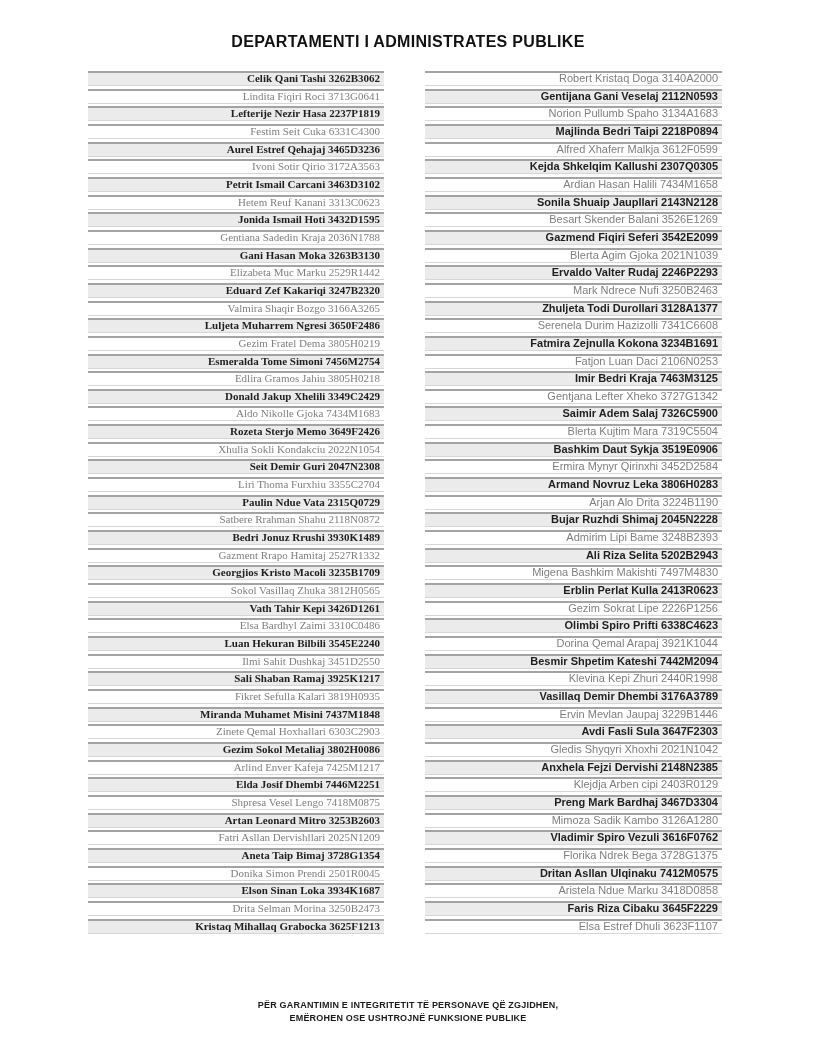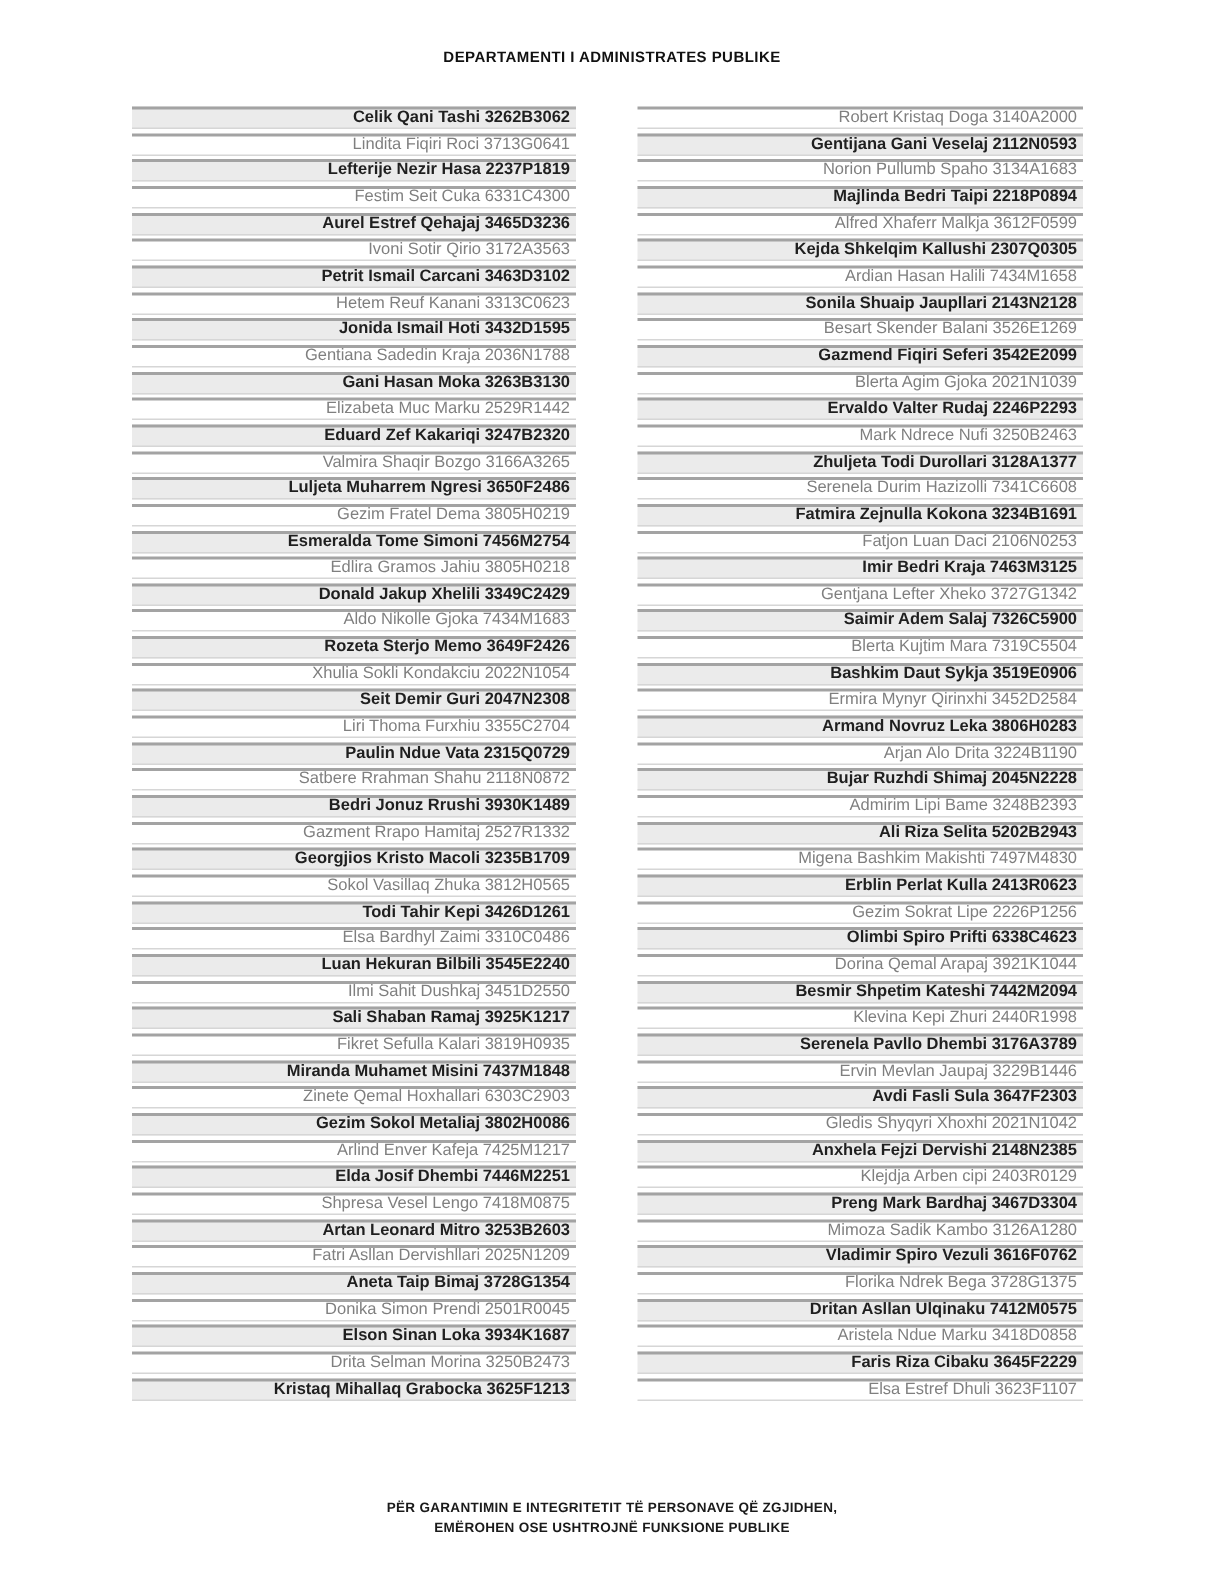--- a/index.html
+++ b/index.html
@@ -8,30 +8,30 @@
     position: relative;
     font-family: "Liberation Sans", sans-serif;
     overflow: hidden;
   }
   .page-title {
     position: absolute;
     top: 33px;
     left: 0;
     width: 100%;
     text-align: center;
-    font-size: 10px;
+    font-size: 16px;
     font-weight: bold;
     letter-spacing: 0.3px;
     color: #111111;
   }
   .list-col {
     position: absolute;
     top: 71px;
   }
-  .col-left  { left: 88px;  width: 296px; }
+  .col-left  { left: 88px;  width: 296px; font-family: Liberation Serif, serif; }
   .col-right { left: 425px; width: 297px; }
   .row {
     height: 15px;
     margin-bottom: 2.66px;
     border-top: 2px solid #a3a3a3;
     border-bottom: 1px solid #d6d6d6;
     background: #ffffff;
     text-align: right;
     padding-right: 4px;
     font-size: 11px;
@@ -88,21 +88,21 @@
     <div class="row">Rozeta Sterjo Memo 3649F2426</div>
     <div class="row">Xhulia Sokli Kondakciu 2022N1054</div>
     <div class="row">Seit Demir Guri 2047N2308</div>
     <div class="row">Liri Thoma Furxhiu 3355C2704</div>
     <div class="row">Paulin Ndue Vata 2315Q0729</div>
     <div class="row">Satbere Rrahman Shahu 2118N0872</div>
     <div class="row">Bedri Jonuz Rrushi 3930K1489</div>
     <div class="row">Gazment Rrapo Hamitaj 2527R1332</div>
     <div class="row">Georgjios Kristo Macoli 3235B1709</div>
     <div class="row">Sokol Vasillaq Zhuka 3812H0565</div>
-    <div class="row">Todi Tahir Kepi 3426D1261</div>
+    <div class="row">Vath Tahir Kepi 3426D1261</div>
     <div class="row">Elsa Bardhyl Zaimi 3310C0486</div>
     <div class="row">Luan Hekuran Bilbili 3545E2240</div>
     <div class="row">Ilmi Sahit Dushkaj 3451D2550</div>
     <div class="row">Sali Shaban Ramaj 3925K1217</div>
     <div class="row">Fikret Sefulla Kalari 3819H0935</div>
     <div class="row">Miranda Muhamet Misini 7437M1848</div>
     <div class="row">Zinete Qemal Hoxhallari 6303C2903</div>
     <div class="row">Gezim Sokol Metaliaj 3802H0086</div>
     <div class="row">Arlind Enver Kafeja 7425M1217</div>
     <div class="row">Elda Josif Dhembi 7446M2251</div>
@@ -145,21 +145,21 @@
     <div class="row">Bujar Ruzhdi Shimaj 2045N2228</div>
     <div class="row">Admirim Lipi Bame 3248B2393</div>
     <div class="row">Ali Riza Selita 5202B2943</div>
     <div class="row">Migena Bashkim Makishti 7497M4830</div>
     <div class="row">Erblin Perlat Kulla 2413R0623</div>
     <div class="row">Gezim Sokrat Lipe 2226P1256</div>
     <div class="row">Olimbi Spiro Prifti 6338C4623</div>
     <div class="row">Dorina Qemal Arapaj 3921K1044</div>
     <div class="row">Besmir Shpetim Kateshi 7442M2094</div>
     <div class="row">Klevina Kepi Zhuri 2440R1998</div>
-    <div class="row">Serenela Pavllo Dhembi 3176A3789</div>
+    <div class="row">Vasillaq Demir Dhembi 3176A3789</div>
     <div class="row">Ervin Mevlan Jaupaj 3229B1446</div>
     <div class="row">Avdi Fasli Sula 3647F2303</div>
     <div class="row">Gledis Shyqyri Xhoxhi 2021N1042</div>
     <div class="row">Anxhela Fejzi Dervishi 2148N2385</div>
     <div class="row">Klejdja Arben cipi 2403R0129</div>
     <div class="row">Preng Mark Bardhaj 3467D3304</div>
     <div class="row">Mimoza Sadik Kambo 3126A1280</div>
     <div class="row">Vladimir Spiro Vezuli 3616F0762</div>
     <div class="row">Florika Ndrek Bega 3728G1375</div>
     <div class="row">Dritan Asllan Ulqinaku 7412M0575</div>

